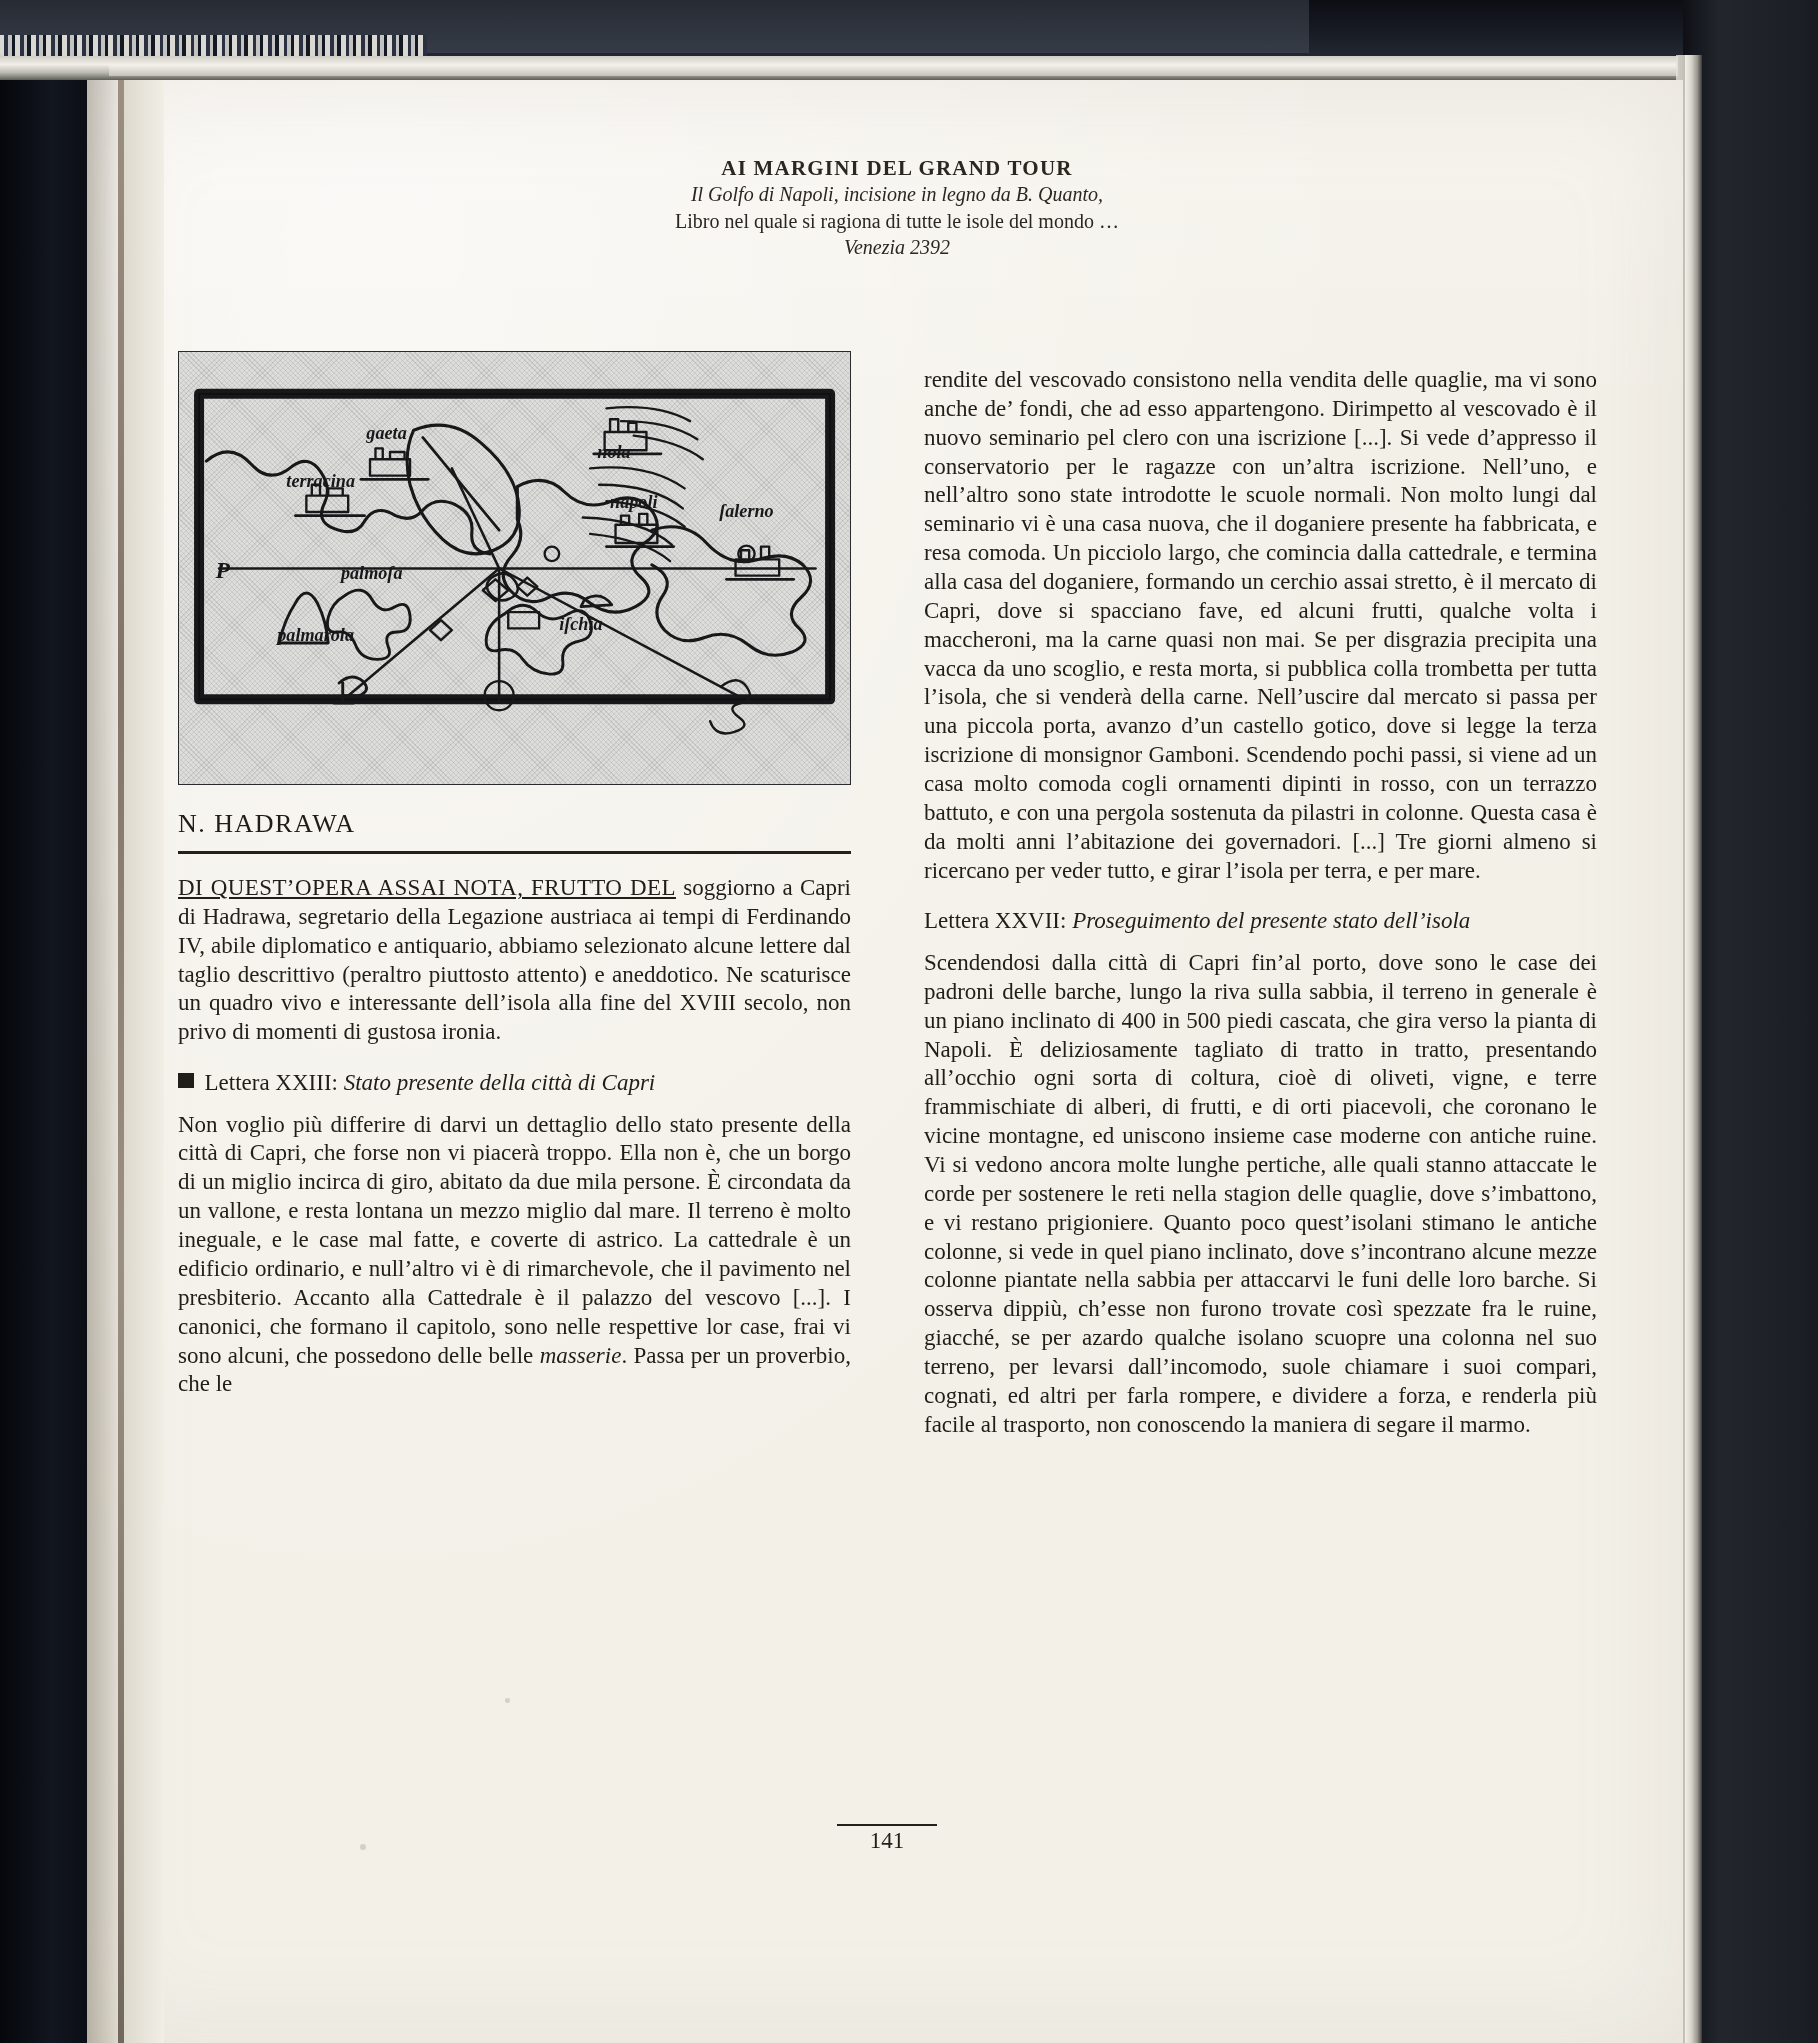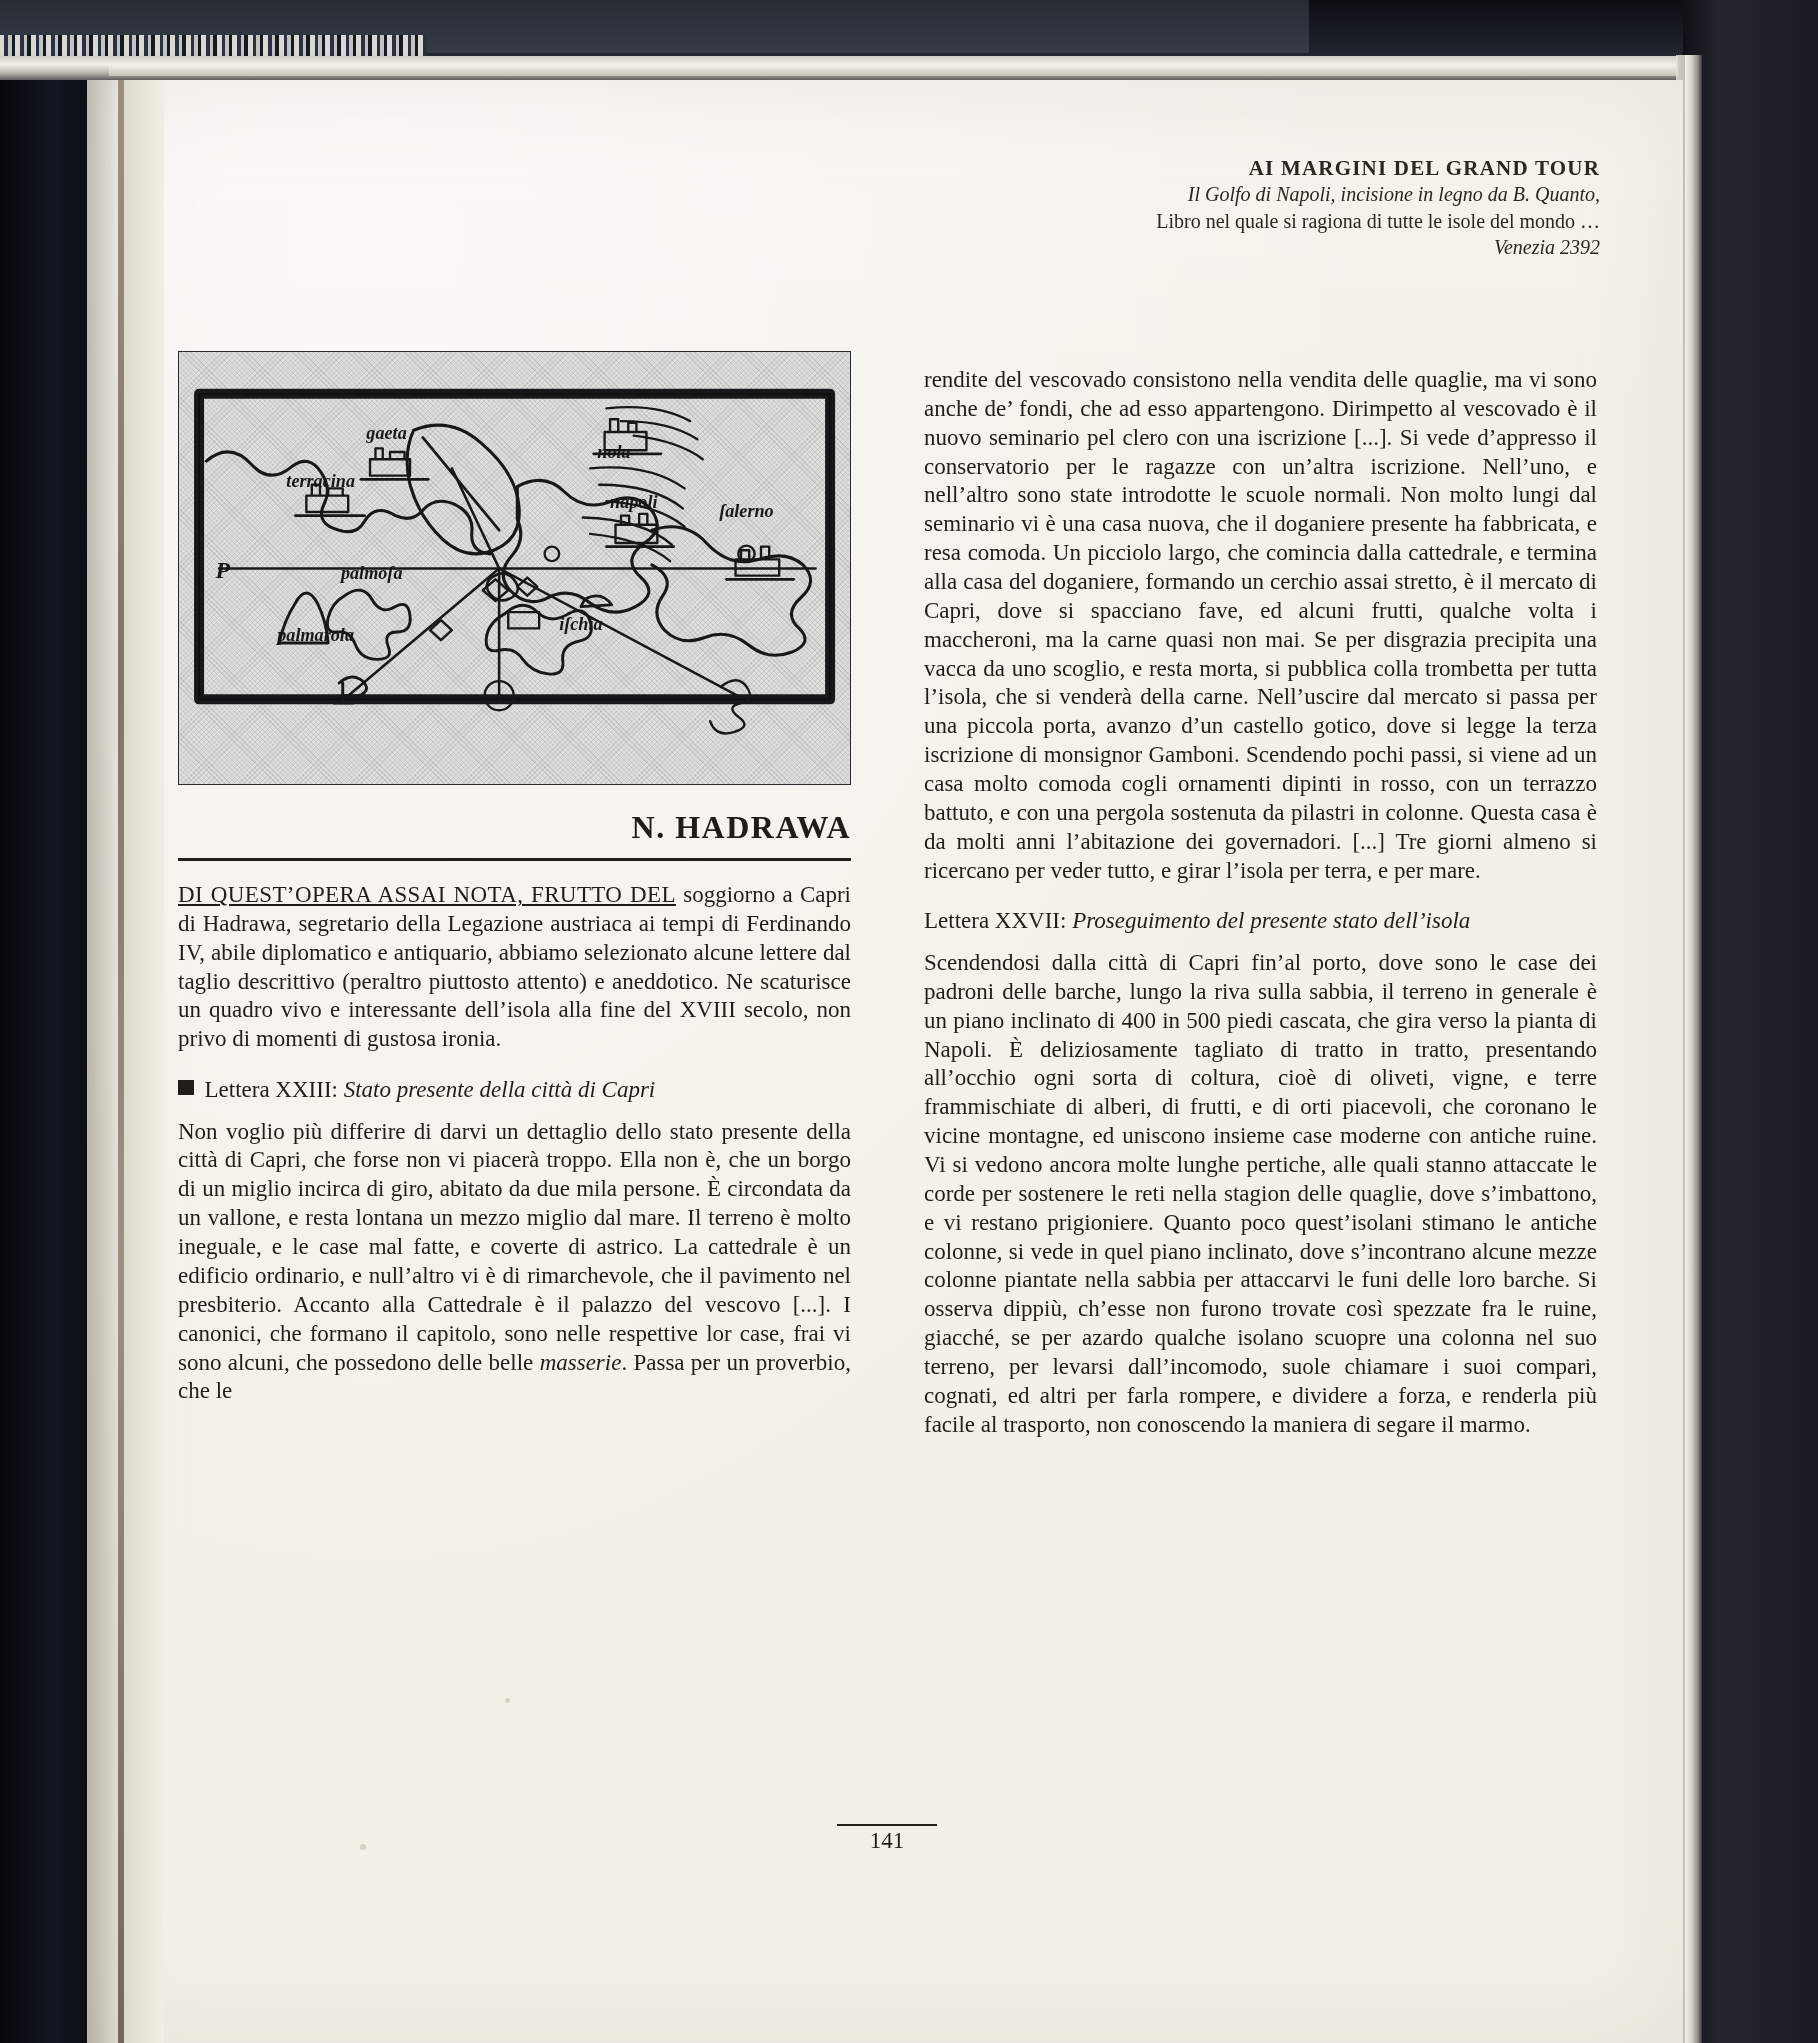--- a/index.html
+++ b/index.html
@@ -56,41 +56,41 @@
           opacity:.85;}
   .gutter-shadow{position:absolute;left:0px;top:0;width:36px;height:1964px;
           background:linear-gradient(90deg,rgba(120,112,98,.35),rgba(255,255,255,0));}
   .verso-sliver{position:absolute;left:37px;top:0;width:40px;height:1964px;
           background:linear-gradient(90deg,#ded9cd,#f1eee6);}
 
   
   #content{position:absolute;left:91px;top:0;width:1418px;height:1964px;}
 
   
-  #runhead{position:absolute;left:4px;top:76px;width:1418px;text-align:right;color:#2b2620;}
+  #runhead{position:absolute;left:10px;top:76px;width:1418px;text-align:center;color:#2b2620;}
   #runhead .t1{font-weight:bold;font-size:21px;letter-spacing:1.2px;}
   #runhead .t2,#runhead .t3,#runhead .t4{font-size:20px;line-height:1.33;}
   #runhead .t2,#runhead .t4{font-style:italic;}
 
   
   #colL{position:absolute;left:0px;top:271px;width:673px;}
   #colR{position:absolute;left:746px;top:286px;width:673px;}
 
   
   #figure{width:673px;height:434px;background:#dddedb;
           border:1.8px solid #2a2b2c;box-sizing:border-box;
           position:relative;overflow:hidden;}
   #figure .hatch{position:absolute;inset:0;
     background-image:
       repeating-linear-gradient(45deg,rgba(90,95,100,.16) 0 0.9px,rgba(0,0,0,0) 0.9px 3.6px),
       repeating-linear-gradient(-45deg,rgba(90,95,100,.13) 0 0.9px,rgba(0,0,0,0) 0.9px 3.6px);}
   #figure svg{position:absolute;left:0;top:0;}
 
   
-  #secttitle{margin-top:23.6px;text-align:right;font-weight:bold;font-size:32px;
+  #secttitle{margin-top:23.6px;text-align:left;font-weight:normal;font-size:26px;
              letter-spacing:1.5px;color:#201c17;}
   #sectrule{margin-top:12.7px;height:2.7px;background:#241f1a;}
 
   
   .body{font-size:23px;line-height:1.255;color:#211d18;text-align:justify;
         text-justify:inter-word;hyphens:none;margin-top:14.5px;}
   .body.firstpara{margin-top:20px;}
   .sc{font-variant:small-caps;text-decoration:underline;}
   .lead{letter-spacing:0.4px;}
   .it{font-style:italic;}

